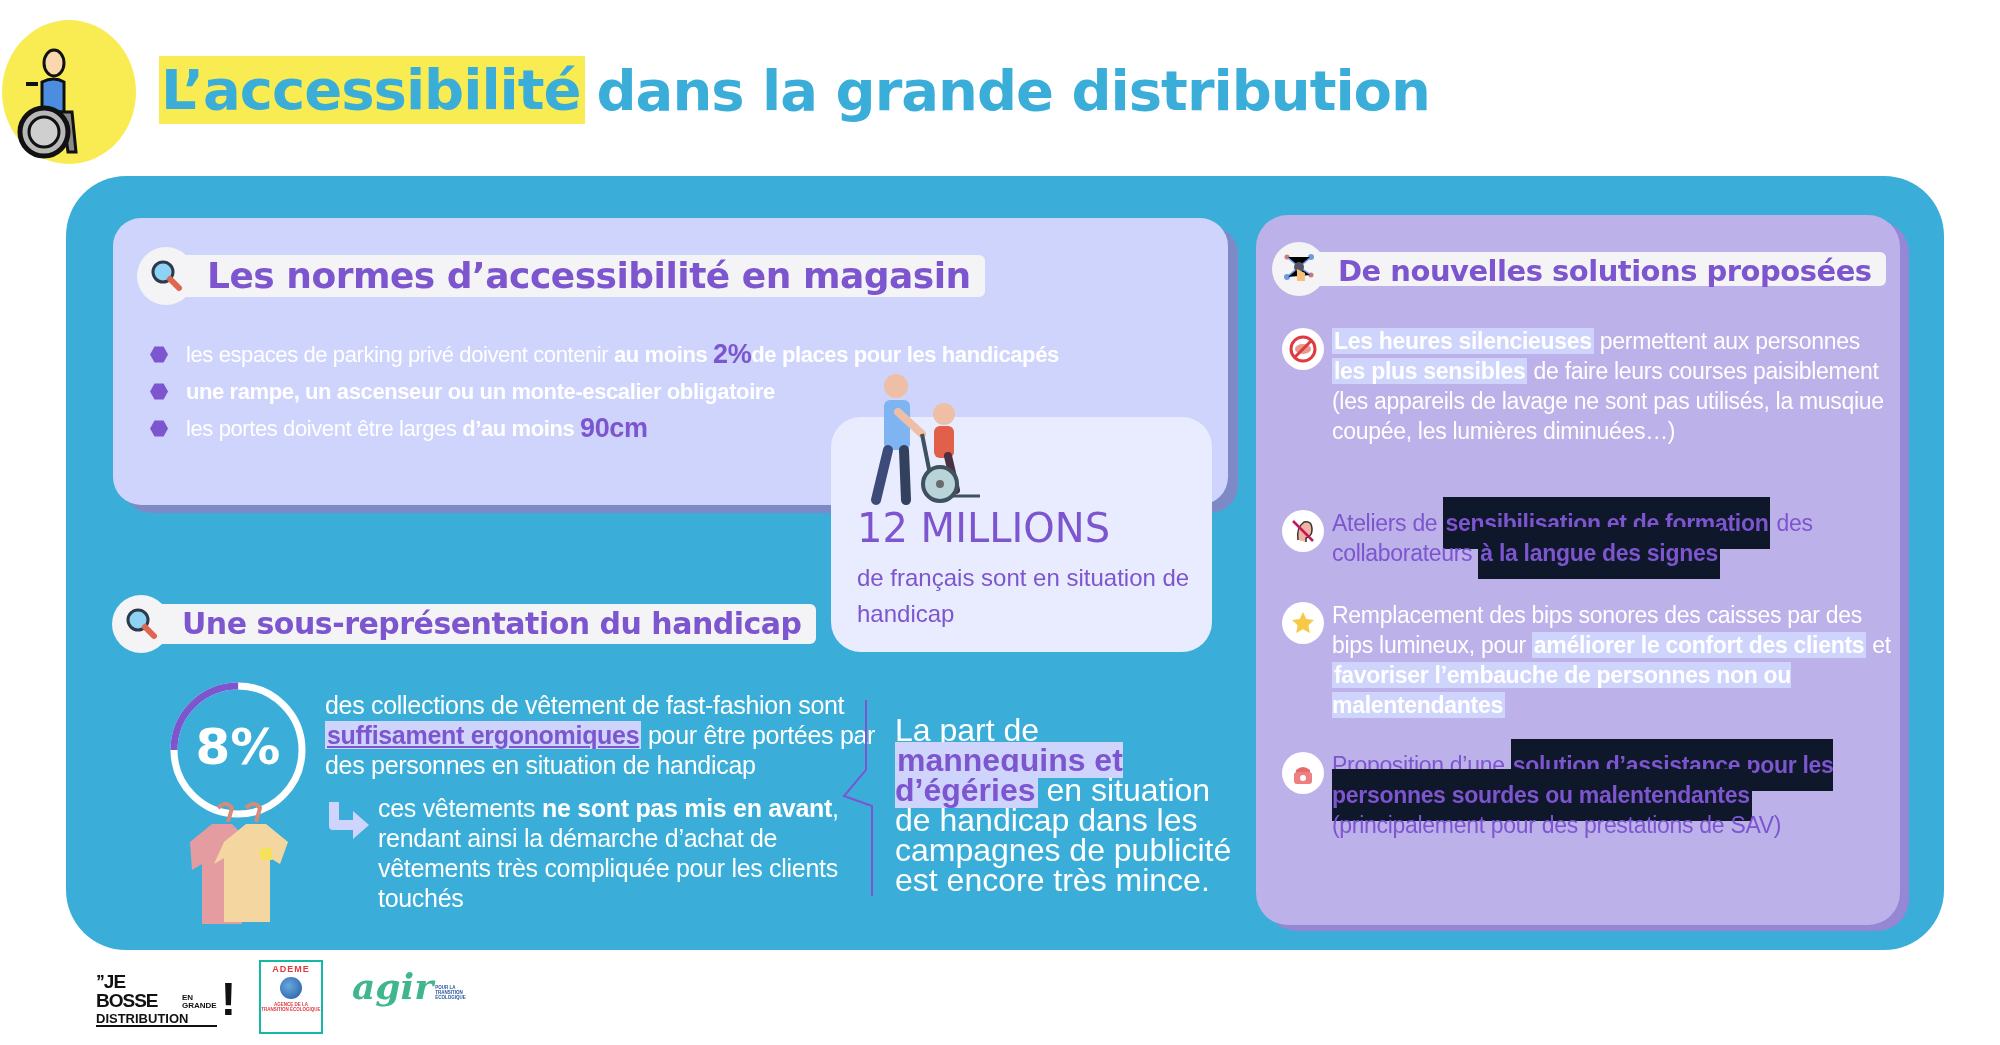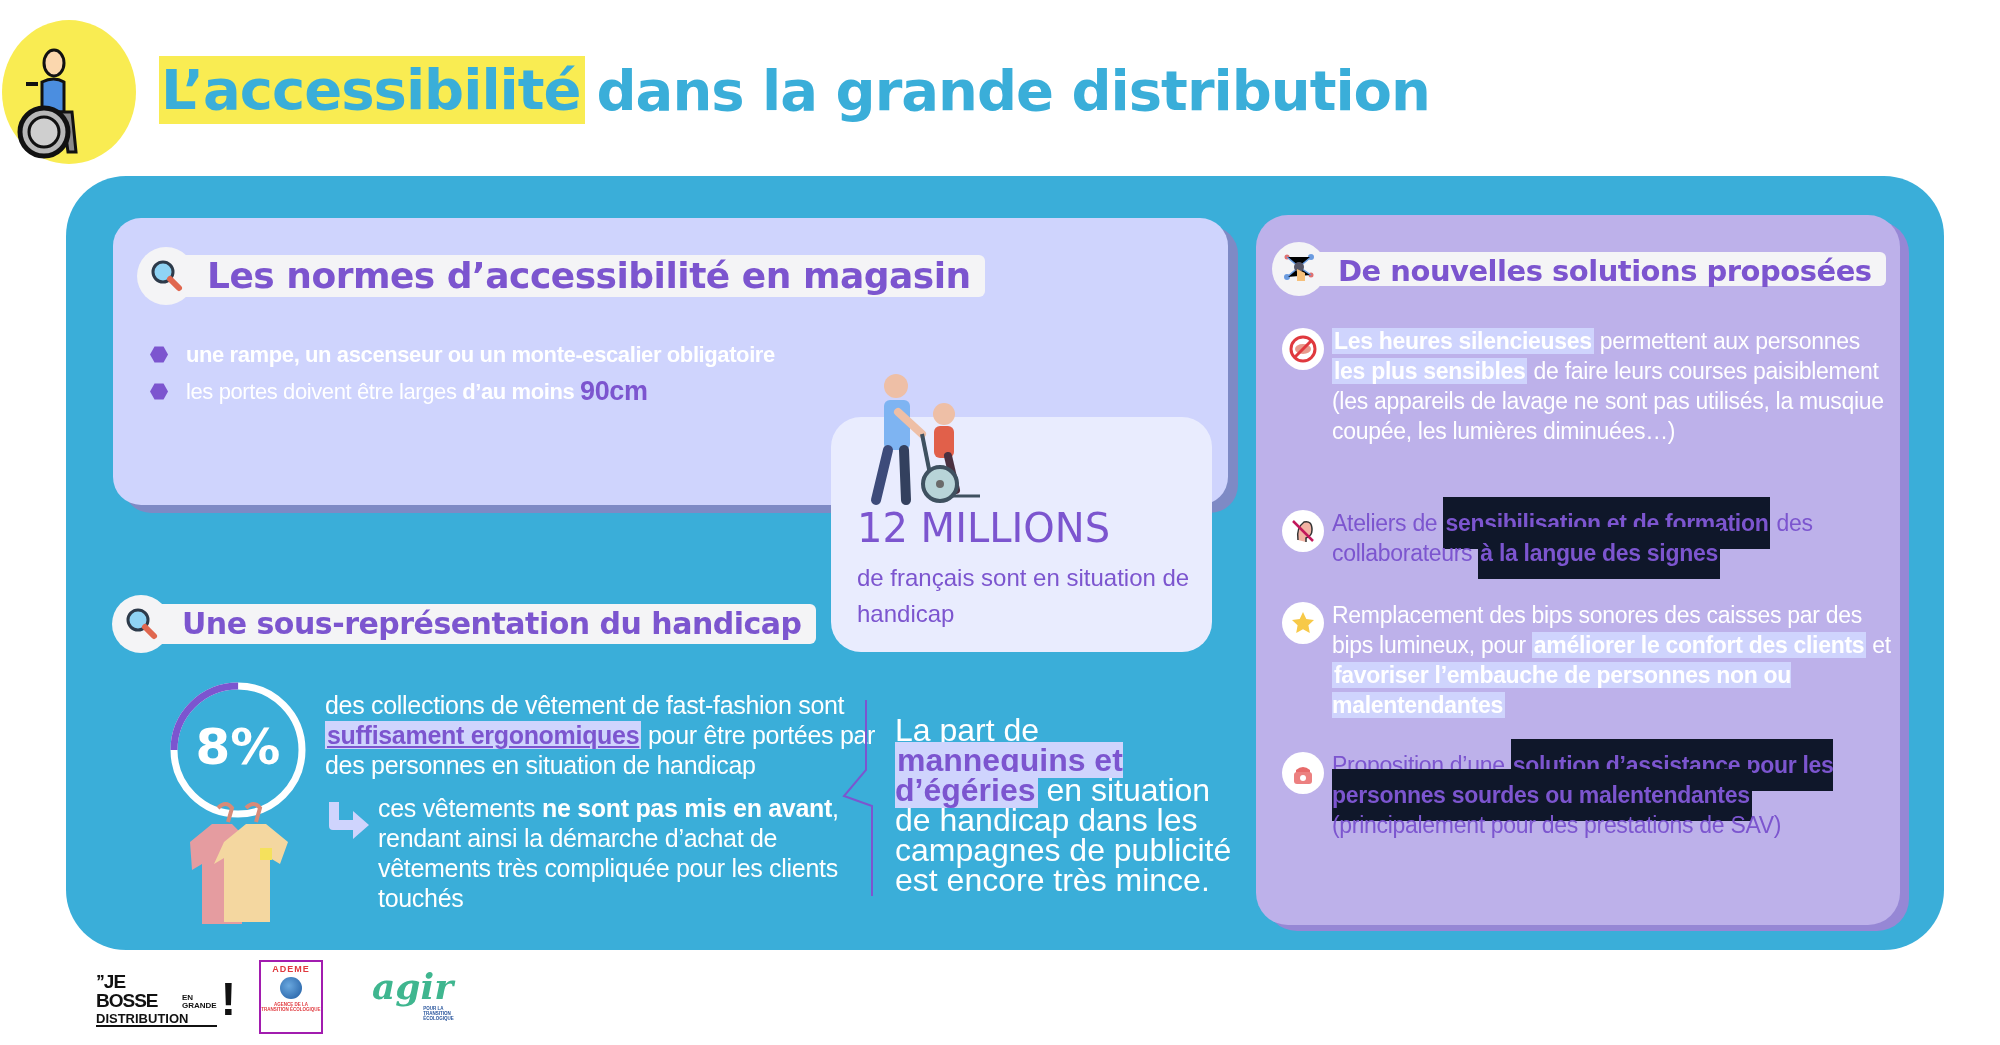--- a/index.html
+++ b/index.html
@@ -60,25 +60,25 @@
   .sol { position: absolute; left: 1282px; display: flex; align-items: flex-start; }
   .sol .sico { width: 42px; height: 42px; border-radius: 50%; background: #ffffff; flex: none; display: flex; align-items: center; justify-content: center; margin-top: 2px; }
   .sol .stext { margin-left: 8px; width: 560px; font-size: 23px; line-height: 30px; letter-spacing: -0.3px; }
   .white { color: #ffffff; }
   .hl-white { background: #cfd4fd; color: #ffffff; font-weight: 700; padding: 0 2px; }
   .hl-lav { background: #0f172a; color: #7c55cf; font-weight: 700; padding: 13px 2px; }
 
   
   .jbgd { left: 96px; top: 973px; width: 140px; height: 52px; display: flex; align-items: center; }
   .jbgd .txt { font-family: "Liberation Sans", sans-serif; font-weight: 900; color: #111; line-height: 1; }
-  .ademe { left: 259px; top: 960px; width: 64px; height: 74px; border: 2px solid #a21caf; display: flex; flex-direction: column; align-items: center; padding-top: 2px; }
+  .ademe { left: 259px; top: 960px; width: 64px; height: 74px; border: 2px solid #14b8a6; display: flex; flex-direction: column; align-items: center; padding-top: 2px; }
   .ademe .name { font-size: 9px; font-weight: 700; color: #e0393e; letter-spacing: 1px; }
   .ademe .globe { width: 22px; height: 22px; border-radius: 50%; background: radial-gradient(circle at 40% 40%, #6aa8df, #1e5aa0); margin: 3px 0; }
   .ademe .sub { font-size: 4.5px; color: #e0393e; text-align: center; line-height: 1.2; font-weight: 700; }
-  .agir { left: 372px; top: 965px; display: flex; align-items: flex-end; flex-direction: column; }
+  .agir { left: 352px; top: 965px; display: flex; align-items: flex-end; }
   .agir .w { font-family: "DejaVu Serif", serif; font-style: italic; font-weight: 700; font-size: 36px; color: #3fb68f; }
   .agir .s { font-size: 4.5px; color: #26539b; line-height: 1.1; margin-left: 2px; margin-bottom: 6px; font-weight: 700; }
 </style>
 </head>
 <body>
 
 <div class="abs logo-circle">
   <svg width="134" height="144" viewBox="0 0 134 144">
     <ellipse cx="52" cy="43" rx="10" ry="13" fill="#fbd7ae" stroke="#111" stroke-width="3"></ellipse>
     <path d="M40 62 q12 -6 22 0 l0 30 l-22 0 z" fill="#4b8ee0" stroke="#111" stroke-width="3"></path>
@@ -100,20 +100,24 @@
   <div class="ico">
     <svg width="36" height="36" viewBox="0 0 36 36">
         <circle cx="15" cy="14" r="10" fill="#8fd3f4" stroke="#2d3a4a" stroke-width="3"></circle>
         <path d="M22 21 l9 9" stroke="#e0674f" stroke-width="6" stroke-linecap="round"></path>
       </svg>
   </div>
   <div class="pill" style="font-size:36px; height:42px; line-height:34px;">Les normes d’accessibilité en magasin</div>
 </div>
 
 <div class="abs bullets">
+  <div class="bullet">
+    <span class="hex"></span>
+    <span>les espaces de parking privé doivent contenir </span>&nbsp;<span class="b">au moins </span>&nbsp;<span class="purple big">2%</span><span class="b"> de places pour les handicapés</span>
+  </div>
   <div class="bullet">
     <span class="hex"></span>
     <span class="b">une rampe, un ascenseur ou un monte-escalier obligatoire</span>
   </div>
   <div class="bullet">
     <span class="hex"></span>
     <span>les portes doivent être larges </span>&nbsp;<span class="b">d’au moins </span>&nbsp;<span class="purple big">90cm</span>
   </div>
 </div>
 

